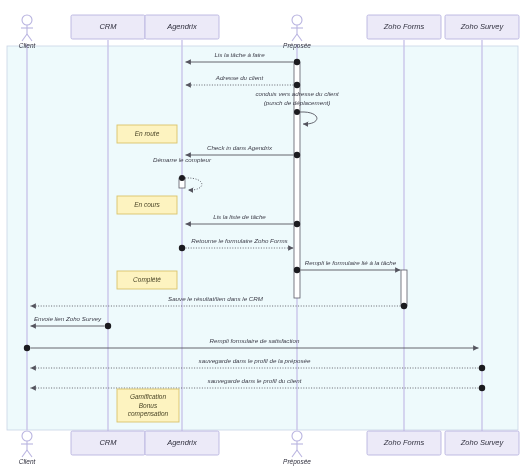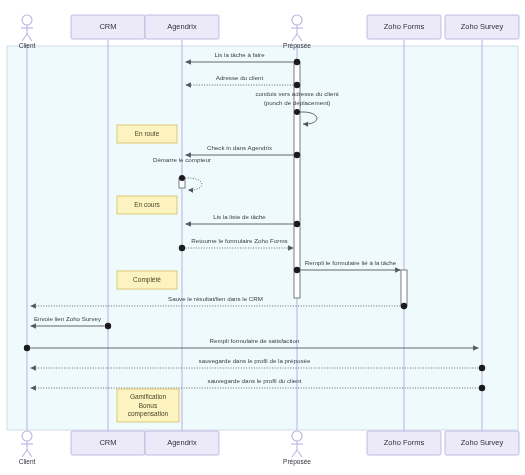--- a/index.html
+++ b/index.html
@@ -2,21 +2,21 @@
 <html><head>
 <meta charset="utf-8">
 <style>
   html,body{margin:0;padding:0;background:#ffffff;}
   body{width:525px;height:475px;overflow:hidden;
        font-family:"Liberation Sans","DejaVu Sans",sans-serif;
        -webkit-font-smoothing:antialiased;}
   #stage{position:relative;width:525px;height:475px;background:#ffffff;}
   #stage svg{position:absolute;left:0;top:0;}
   .hdr-label,.note-label,.msg-label,.actor-label{
-      position:absolute;color:#3a3a46;white-space:pre;text-align:center;}
+      position:absolute;color:#3a3a46;white-space:pre;text-align:center;font-style:italic;}
   .hdr-label{font-size:7.5px;color:#2f2f3d;}
   .actor-label{font-size:6.5px;color:#2f2f3d;}
   .msg-label{font-size:6.2px;color:#3c3c48;}
   .note-label{font-size:6.5px;color:#4a4527;line-height:8.5px;}
 </style>
 </head>
 <body>
 
 <div id="stage">
   <svg id="gfx" width="525" height="475">

